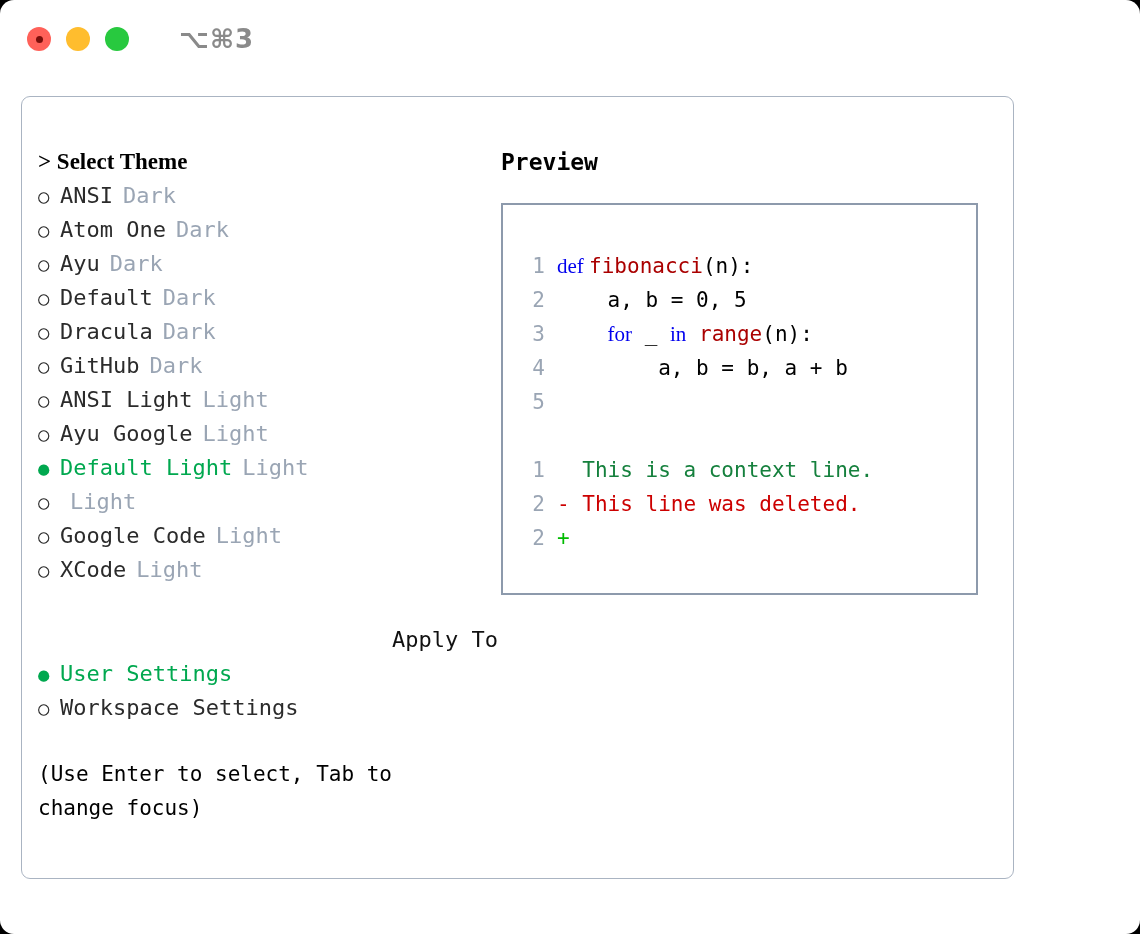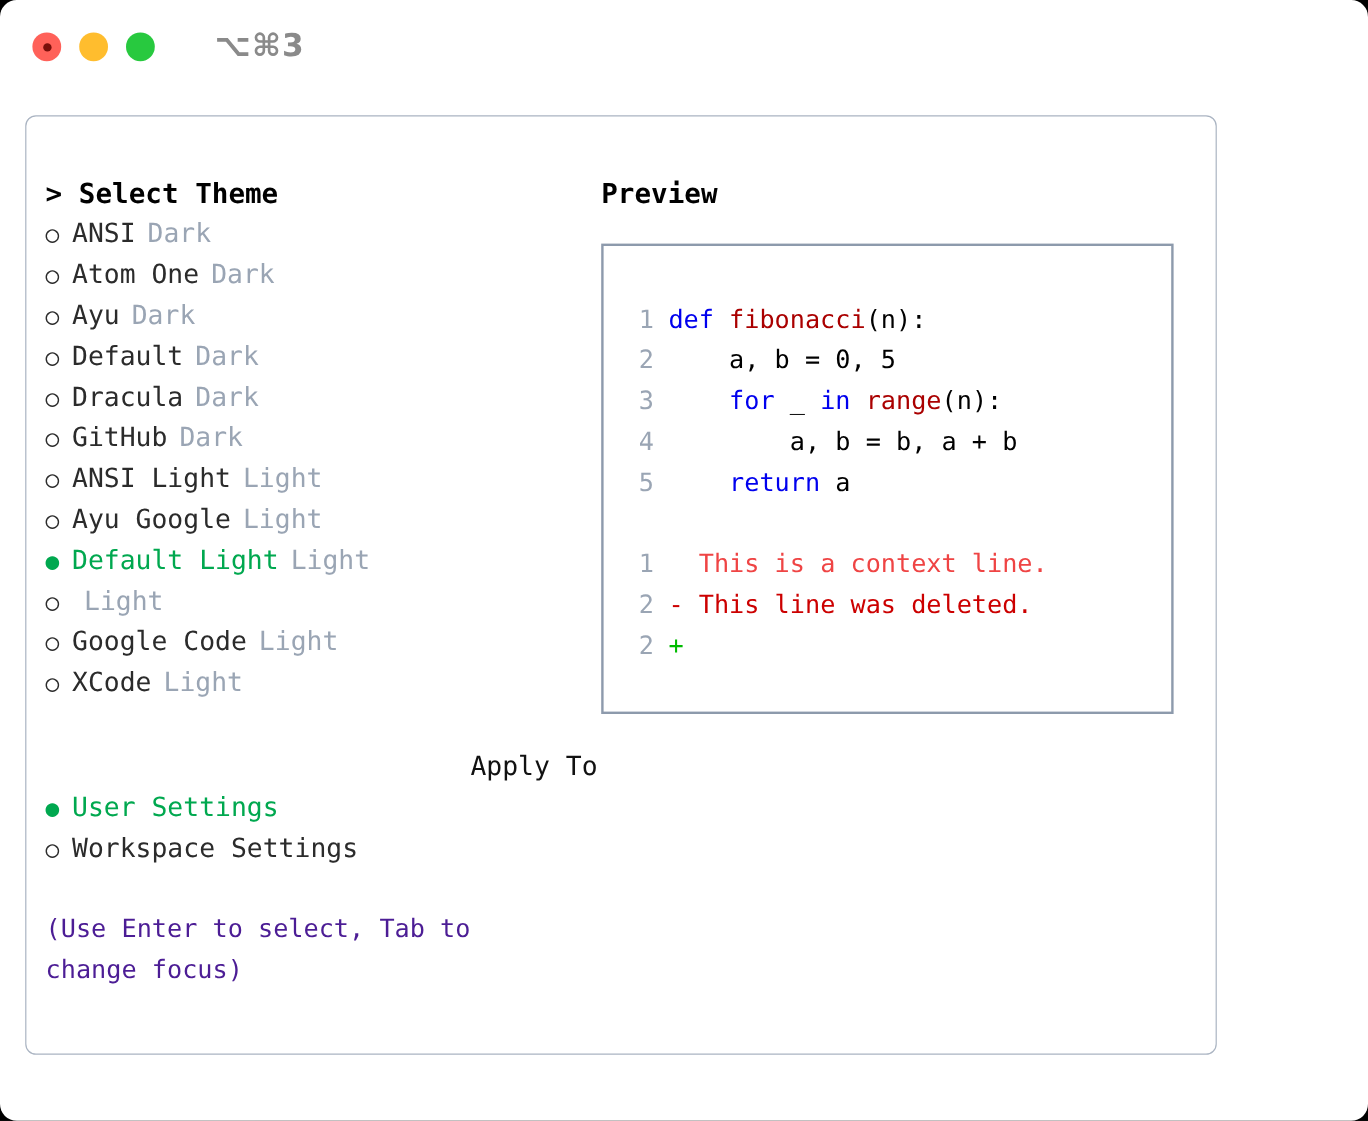--- a/index.html
+++ b/index.html
@@ -97,20 +97,21 @@
     top: 48px;
     width: 500px;
   }
 
   .section-title {
     font-size: 23px;
     font-weight: 700;
     color: #000000;
     line-height: 34px;
     white-space: pre;
+    font-family: Liberation Serif, serif;
   }
 
   .opt-row {
     display: flex;
     align-items: baseline;
     line-height: 34px;
     font-size: 22px;
     white-space: pre;
     color: #2b2b2b;
   }
@@ -138,21 +139,21 @@
     line-height: 34px;
     padding-left: 28px;
     white-space: pre;
     text-align: right;
   }
 
   .hint {
     margin-top: 32px;
     font-size: 21px;
     line-height: 34px;
-    color: #4c1d95;
+    color: #000000;
     width: 400px;
     white-space: pre-wrap;
   }
 
   
   .preview-title {
     font-size: 23px;
     font-weight: 700;
     color: #000000;
     line-height: 34px;
@@ -176,26 +177,26 @@
   }
   .lineno {
     display: inline-block;
     width: 26px;
     flex: 0 0 26px;
     text-align: right;
     color: #9aa5b4;
     margin-right: 12px;
   }
   .code-text { color: #000000; }
-  .tok-kw   { color: #0000ee; }
+  .tok-kw   { color: #0000ee; font-family: Liberation Serif, serif; }
   .tok-fn   { color: #aa0000; }
   .tok-plain{ color: #000000; }
 
   .diff-gap { height: 34px; }
-  .diff-ctx  { color: #ef4444; }
+  .diff-ctx  { color: #15803d; }
   .diff-del  { color: #cc0000; }
   .diff-add  { color: #00bb00; }
 </style>
 </head>
 <body>
 
 <div class="window">
 
   <div class="titlebar">
     <div class="lights">
@@ -241,21 +242,21 @@
 
     <div class="right-col">
       <div class="preview-title">Preview</div>
 
       <div class="preview-box">
         <div id="code-block">
             <div class="code-line"><span class="lineno">1</span><span class="code-text"><span class="tok-kw">def </span><span class="tok-fn">fibonacci</span><span class="tok-plain">(n):</span></span></div>
             <div class="code-line"><span class="lineno">2</span><span class="code-text"><span class="tok-plain">    a, b = 0, 5</span></span></div>
             <div class="code-line"><span class="lineno">3</span><span class="code-text"><span class="tok-plain">    </span><span class="tok-kw">for</span><span class="tok-plain"> _ </span><span class="tok-kw">in</span><span class="tok-plain"> </span><span class="tok-fn">range</span><span class="tok-plain">(n):</span></span></div>
             <div class="code-line"><span class="lineno">4</span><span class="code-text"><span class="tok-plain">        a, b = b, a + b</span></span></div>
-            <div class="code-line"><span class="lineno">5</span><span class="code-text"><span class="tok-plain">    </span><span class="tok-kw">return</span><span class="tok-plain"> a</span></span></div>
+            <div class="code-line"><span class="lineno">5</span></div>
           </div>
         <div class="diff-gap"></div>
         <div id="diff-block">
             <div class="code-line"><span class="lineno">1</span><span class="diff-ctx"> </span><span class="diff-ctx"> This is a context line.</span></div>
             <div class="code-line"><span class="lineno">2</span><span class="diff-del">-</span><span class="diff-del"> This line was deleted.</span></div>
             <div class="code-line"><span class="lineno">2</span><span class="diff-add">+</span></div>
           </div>
       </div>
     </div>
 

